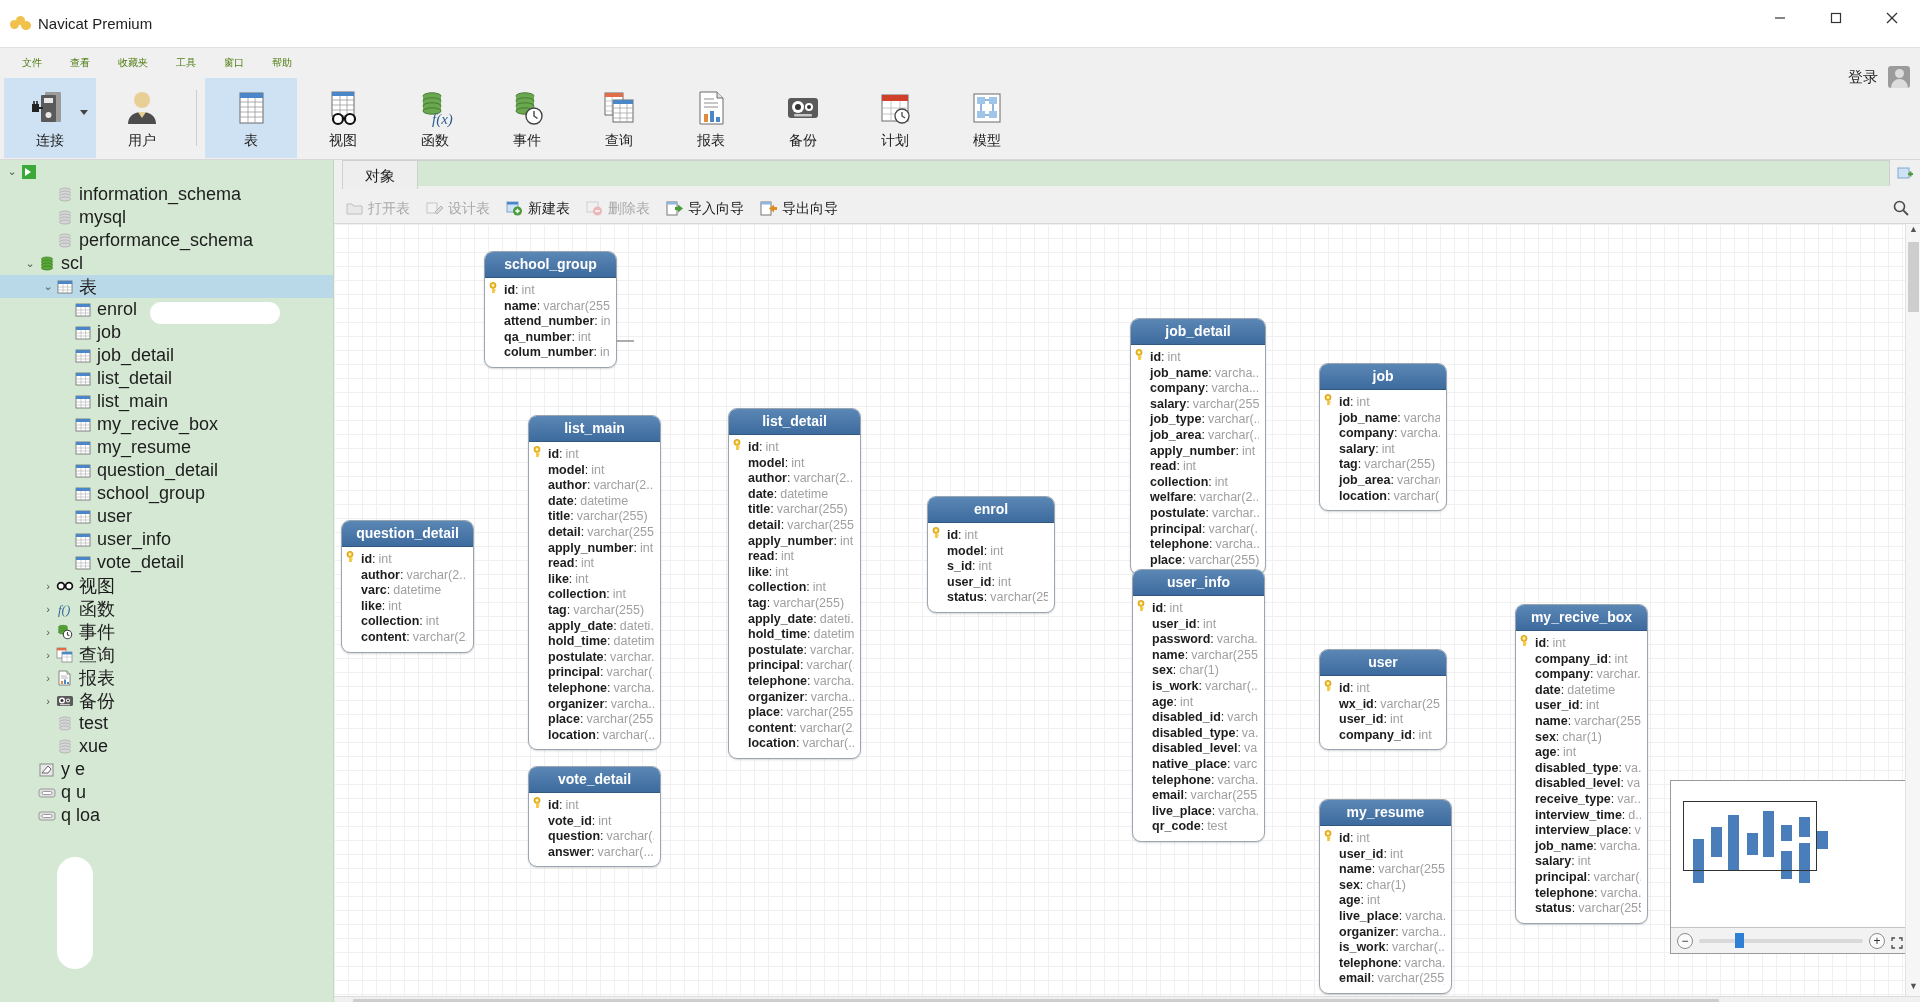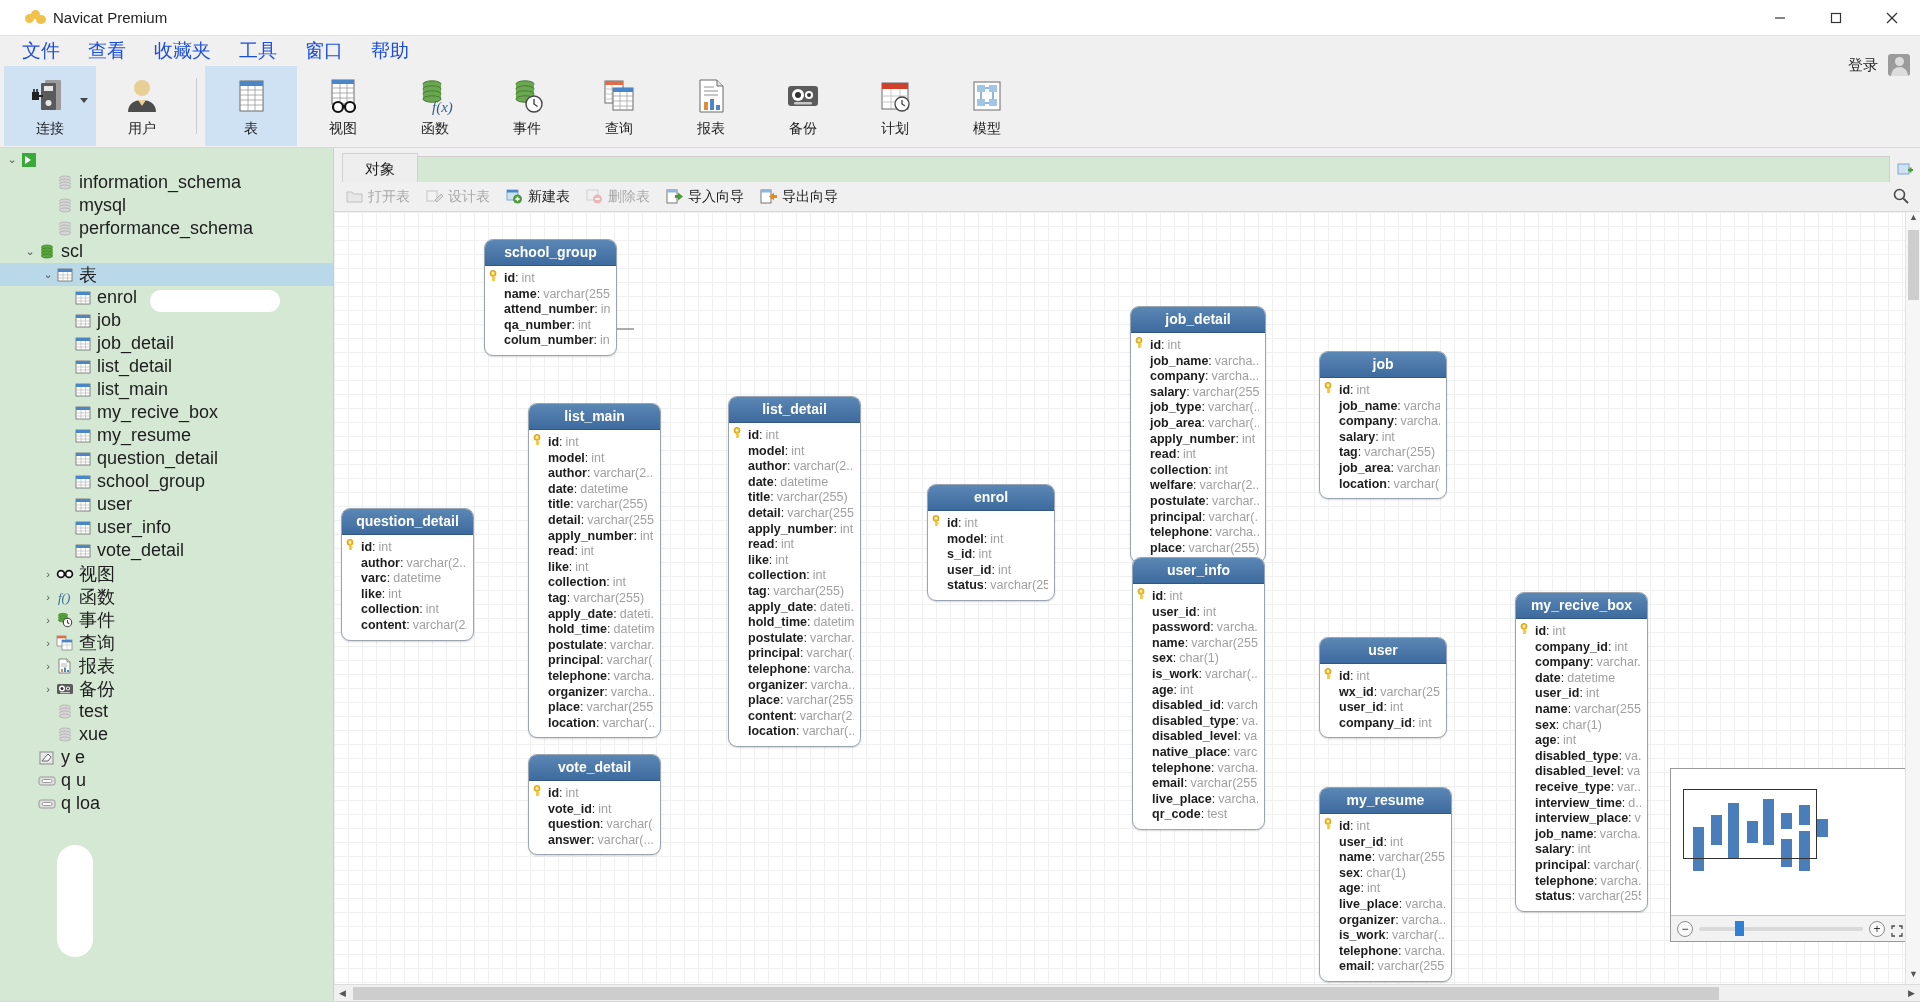--- a/index.html
+++ b/index.html
@@ -5,22 +5,22 @@
   * { box-sizing: border-box; }
   html, body {
     margin: 0; padding: 0;
     width: 1920px; height: 1002px;
     overflow: hidden;
     font-family: "Liberation Sans", sans-serif;
     background: #f0f0f0;
   }
   
   #titlebar {
-    height: 36px; background: #ffffff; display: flex; align-items: center;
-    border-bottom: 1px solid #e2e2e2; position: relative; padding-left: 15px;
+    height: 48px; background: #ffffff; display: flex; align-items: center;
+    border-bottom: 1px solid #e2e2e2; position: relative;
   }
   #app-icon {
     width: 20px; height: 20px; margin-left: 10px; margin-right: 8px;
     position: relative;
   }
   #app-icon .p1, #app-icon .p2, #app-icon .p3 {
     position: absolute; border-radius: 50%; background: #f0c24b;
   }
   #app-icon .p1 { width: 9px; height: 9px; left: 0; top: 6px; }
   #app-icon .p2 { width: 9px; height: 9px; left: 6px; top: 2px; }
@@ -32,21 +32,21 @@
     font-size: 15px; color: #333;
   }
   .wbtn svg { display: block; }
 
   
   #menubar {
     height: 30px; background: #f0f0f0; display: flex; align-items: center;
     padding-left: 8px; position: relative;
   }
   .menu-item {
-    padding: 4px 14px; font-size: 19px; color: #1d4ed8; cursor: default;
+    padding: 4px 14px; font-size: 10px; color: #4d7c0f; cursor: default;
   }
   #login-area {
     position: absolute; right: 10px; top: 14px; height: 30px;
     display: flex; align-items: center; gap: 10px;
   }
   #login-link { font-size: 15px; color: #1d1d1d; }
   #login-avatar {
     width: 22px; height: 22px; border-radius: 3px; background: #9b9b9b;
     position: relative; overflow: hidden;
   }
@@ -104,21 +104,21 @@
 
   #redact-blob {
     position: absolute; background: #ffffff; border-radius: 40px;
   }
 
   
   #main { flex: 1; display: flex; flex-direction: column; background: #f0f0f0; min-width: 0; }
 
   
   #tabstrip {
-    height: 34px; background: #f0f0f0; display: flex; align-items: flex-end;
+    height: 34px; background: #f0f0f0; display: flex; align-items: flex-start;
     padding-left: 8px; position: relative;
   }
   .obj-tab {
     padding: 6px 22px 6px 22px; font-size: 15px; color: #1d1d1d;
     background: #eeeeee; border: 1px solid #d0d0d0; border-bottom: none;
     height: 29px;
   }
   .obj-tab.active { background: #eeeeee; }
   #tabstrip-fill {
     flex: 1; height: 26px; background: #d5e8d4; border: 1px solid #cfcfcf;

